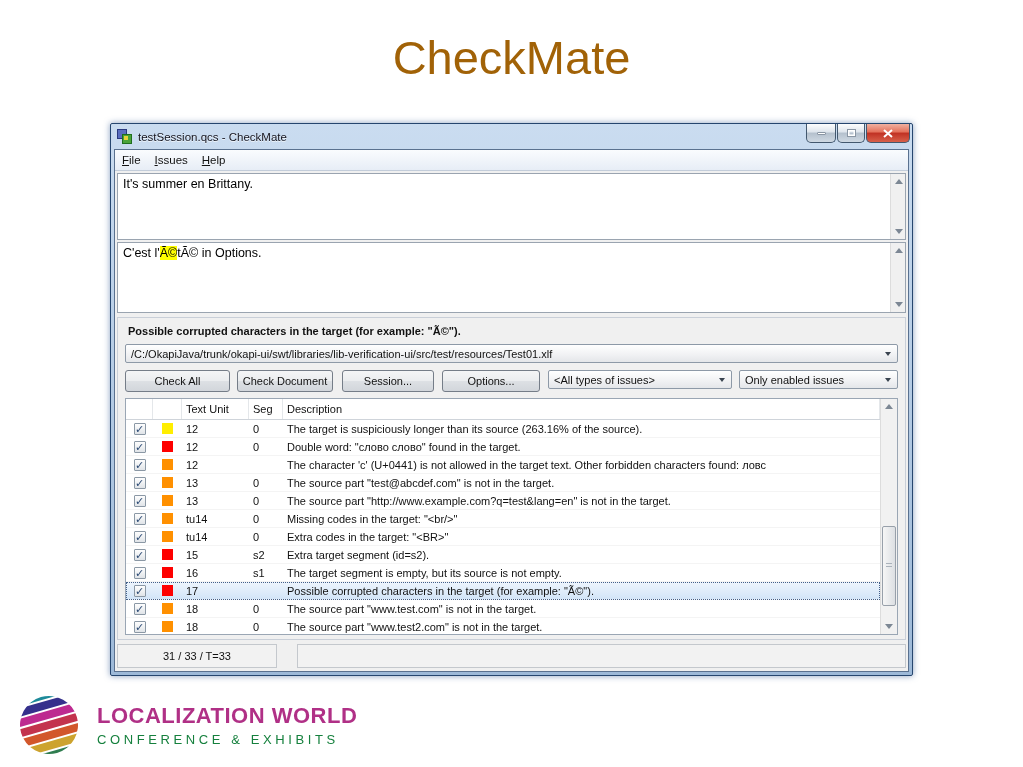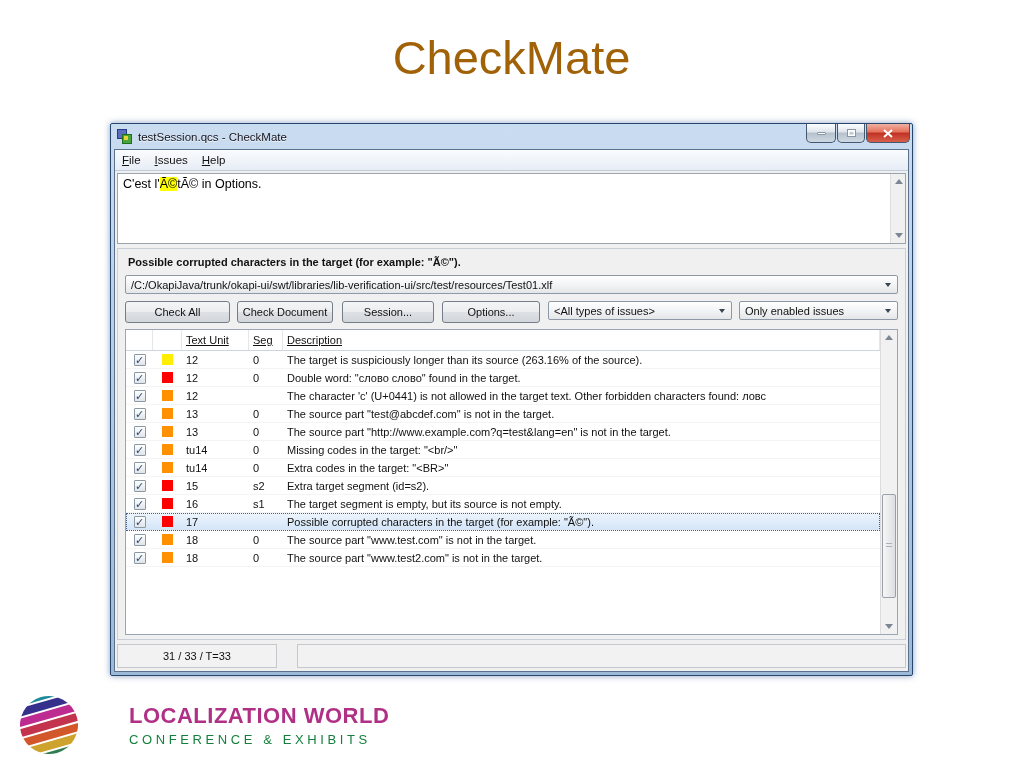--- a/index.html
+++ b/index.html
@@ -63,21 +63,21 @@
   .btnrow { display:flex; margin-bottom:6px; }
   .btn { height:22px; border:1px solid #757d88; border-radius:3px; font-size:11px; color:#111;
     font-family:"Liberation Sans", sans-serif;
     background:linear-gradient(#f4f5f6,#ebedef 48%,#dde0e4 52%,#d2d6db); margin-right:7px; }
   .btn.b1 { width:105px; } .btn.b2 { width:96px; margin-right:9px; } .btn.b3 { width:92px; margin-right:8px; } .btn.b4 { width:98px; margin-right:8px; }
   .combo.f1 { width:184px; margin-right:7px; } .combo.f2 { flex:1; }
 
   
   .table { flex:1; position:relative; background:#fff; border:1px solid #9aa6b4; overflow:hidden; padding-right:17px; }
   .thead { display:flex; height:21px; align-items:flex-end; font-size:11px; color:#111;
-    border-bottom:1px solid #cfd4da; background:#fff;text-decoration:underline; }
+    border-bottom:1px solid #cfd4da; background:#fff; }
   .thead > span { border-right:1px solid #e4e7ea; height:100%; display:flex; align-items:center; padding-left:4px; }
   .c-cb { width:27px; flex:0 0 auto; justify-content:center; }
   .c-sev { width:29px; flex:0 0 auto; justify-content:center; }
   .c-tu { width:67px; flex:0 0 auto; }
   .c-seg { width:34px; flex:0 0 auto; }
   .c-desc { flex:1; overflow:hidden; }
   .tbody { position:absolute; left:0; right:17px; top:21px; bottom:0; }
   .trow { display:flex; height:18px; align-items:center; font-size:11px; color:#111; background:#fff; border-bottom:1px solid #f4f4f4; }
   .trow > span { display:flex; align-items:center; padding-left:4px; overflow:hidden; white-space:nowrap; }
   .trow .c-cb, .trow .c-sev { justify-content:center; padding-left:0; }
@@ -97,21 +97,21 @@
     background:repeating-linear-gradient(#aab2bb 0 1px,transparent 1px 3px); }
 
   
   .statusbar { height:24px; margin:4px 2px 3px; display:flex; }
   .scell { border:1px solid #c4c8cd; background:#f2f2f2; font-size:11px; color:#111;
     display:flex; align-items:center; justify-content:center; }
   .scell.left { width:160px; margin-right:20px;text-align:right; }
   .scell.right { flex:1; justify-content:flex-start; padding-left:6px; }
 
   
-  .logo { position:absolute; left:19px; top:695px; display:flex; align-items:center;gap:32px; }
+  .logo { position:absolute; left:19px; top:695px; display:flex; align-items:center; }
   .globe { width:60px; height:60px; flex:0 0 auto; }
   .logo-text { margin-left:18px; }
   .logo-l1 { font-size:22px; font-weight:bold; letter-spacing:.5px; }
   .logo-l2 { font-size:13px; letter-spacing:3.6px; margin-top:3px; }
 </style>
 </head>
 <body>
 
 <div class="slide">
 
@@ -141,20 +141,27 @@
     </div>
 
     <div class="client">
 
       <div class="menubar">
         <span class="menu-item">File</span>
         <span class="menu-item">Issues</span>
         <span class="menu-item">Help</span>
       </div>
 
+      <div class="textbox tb-src">
+        <span>It's summer en Brittany.</span>
+        <span class="mini-scroll">
+          <span class="tri-up"></span>
+          <span class="tri-down"></span>
+        </span>
+      </div>
 
       <div class="textbox tb-trg">
         <span><span>C'est l'</span><span class="hl" style="background: rgb(255, 255, 0);">Ã©</span><span>tÃ© in Options.</span></span>
         <span class="mini-scroll">
           <span class="tri-up"></span>
           <span class="tri-down"></span>
         </span>
       </div>
 
       <div class="panel">

